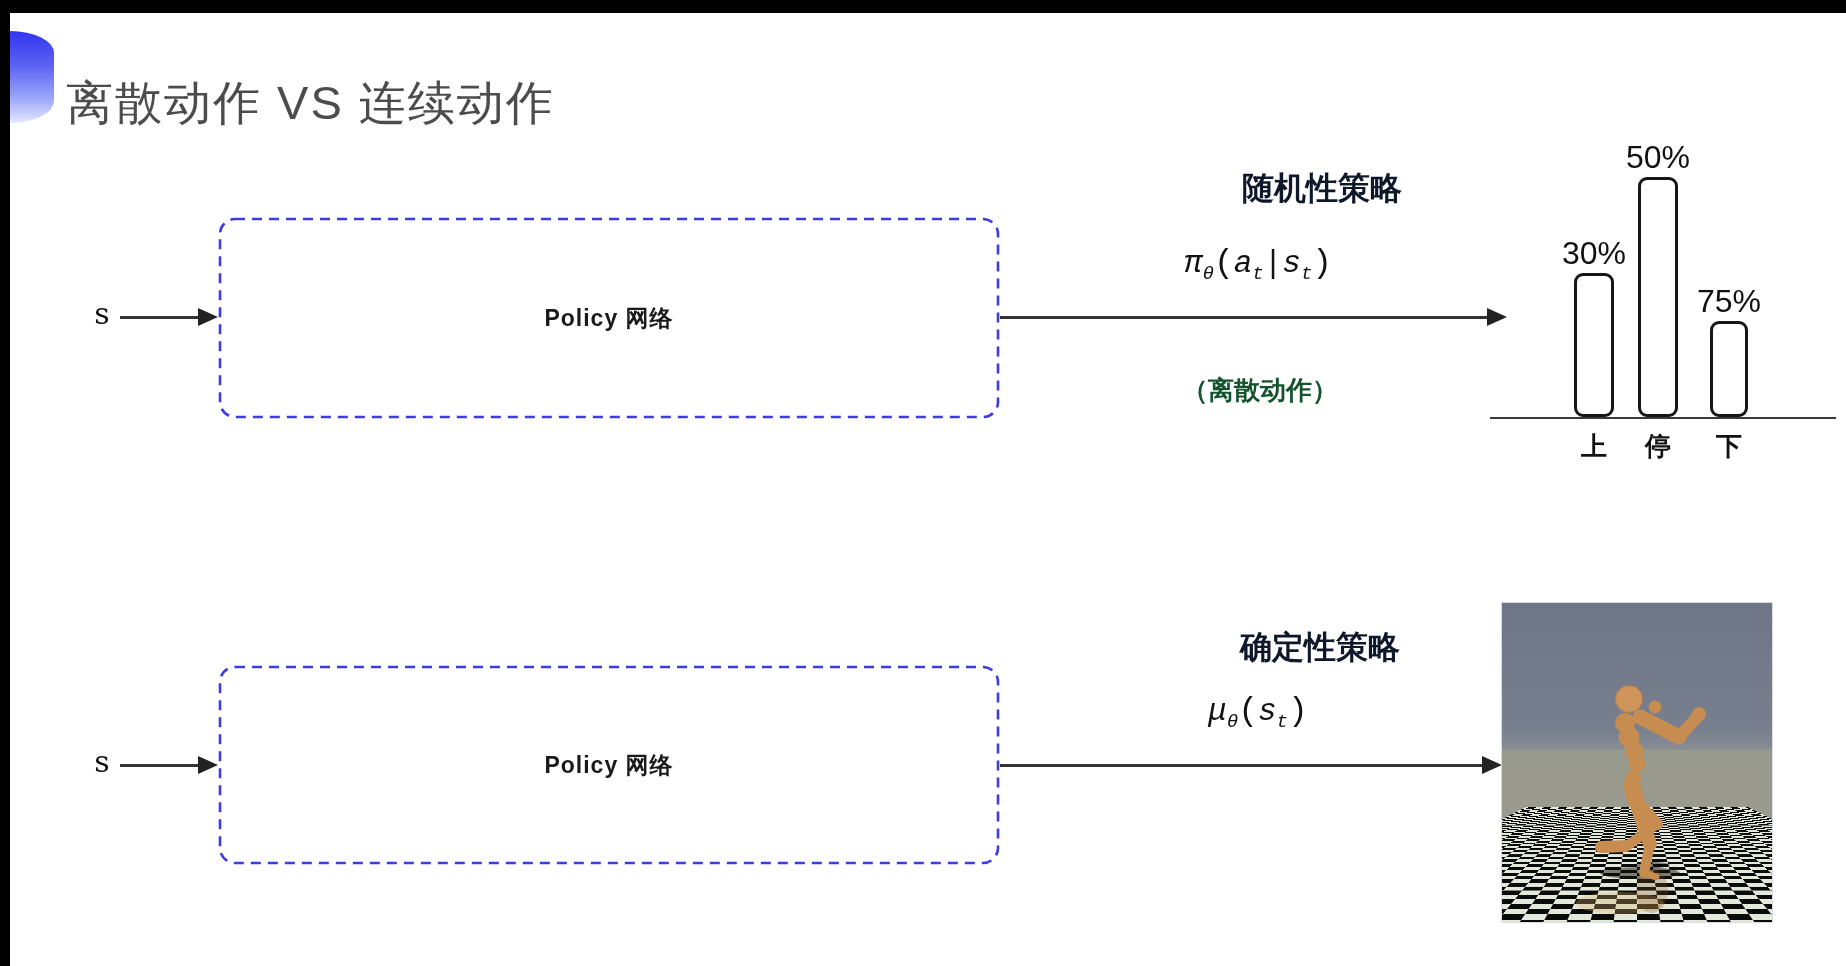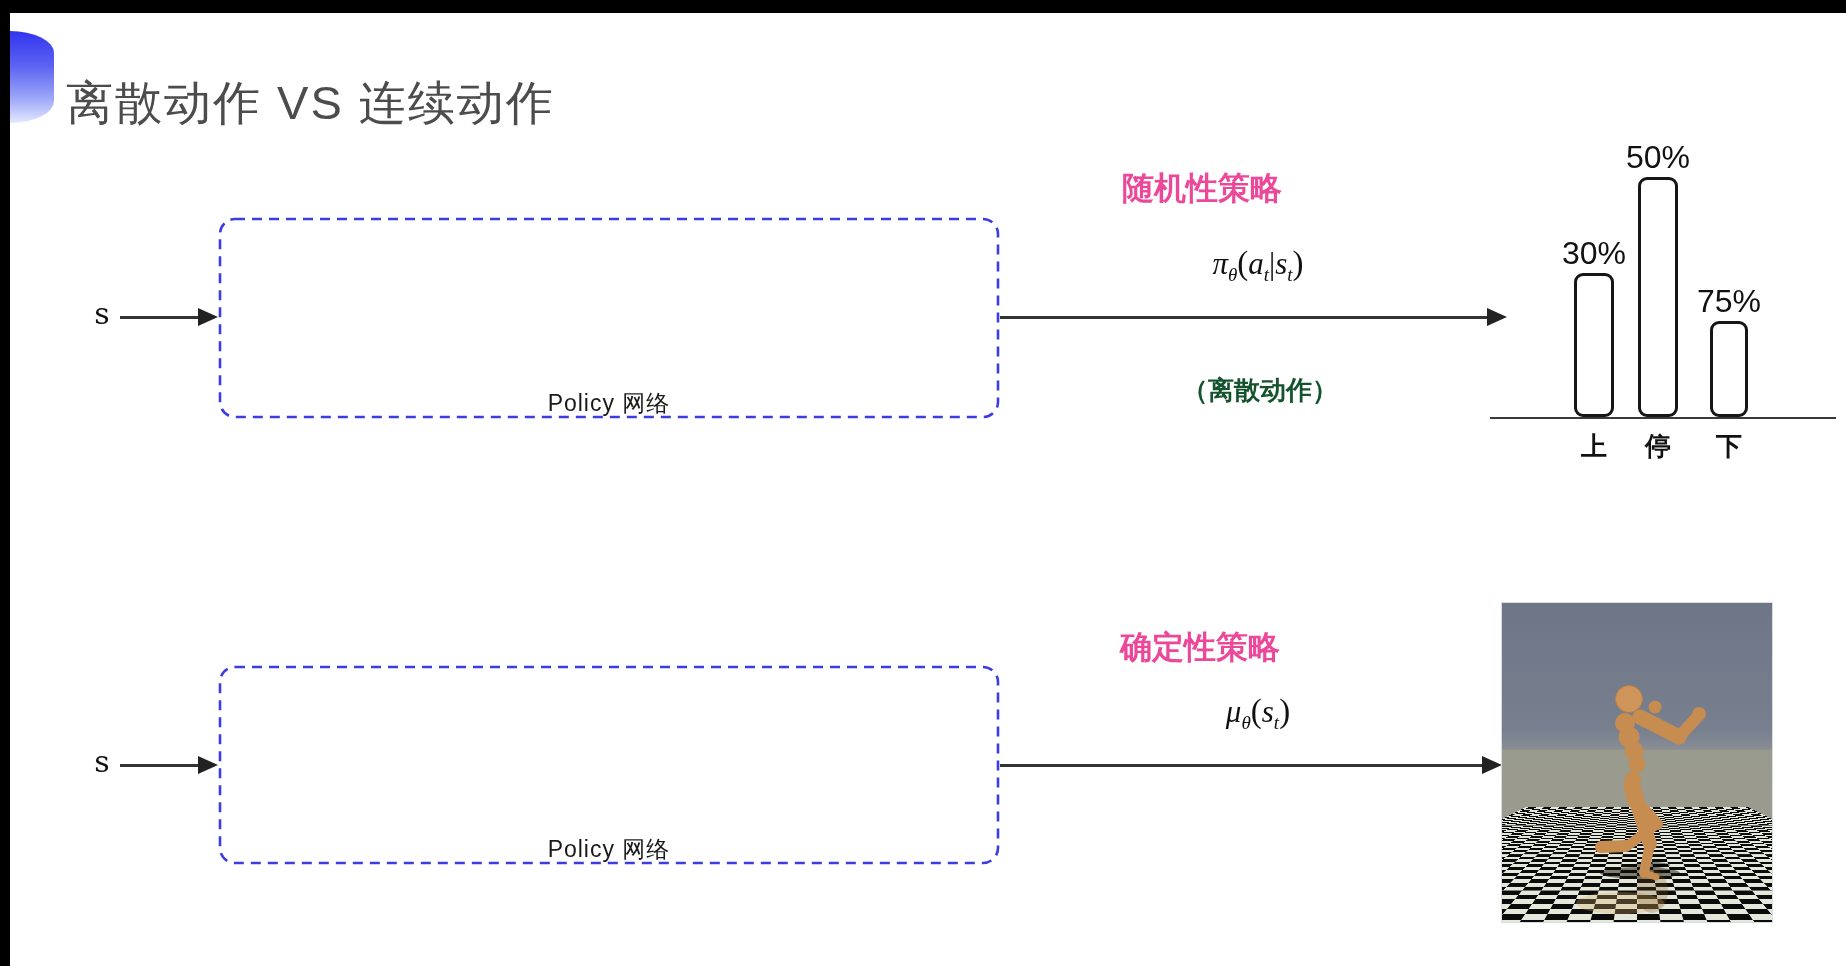--- a/index.html
+++ b/index.html
@@ -12,41 +12,41 @@
 
   
   .deco{position:absolute;left:10px;top:24px;width:44px;height:92px;
         border-radius:0 92px 92px 0 / 0 46px 46px 0;
         background:linear-gradient(180deg,#3134ee 0%,#5c63f2 38%,#9aa4f8 72%,#e4e8fe 100%);}
   .title{position:absolute;left:66px;top:34px;font-size:47px;font-weight:500;
          color:#4c4c4c;letter-spacing:2px;white-space:nowrap;}
 
   
   .policy-box{position:absolute;width:782px;height:202px;display:flex;
-              align-items:flex-end;justify-content:center;}
+              align-items:center;justify-content:center;font-weight:bold;}
   .policy-box svg{position:absolute;left:0;top:0;}
   .box-label{position:relative;font-size:23px;color:#1a1a1a;letter-spacing:1px;}
 
   
   .s-label{position:absolute;width:36px;text-align:center;
            font-family:"DejaVu Serif","Liberation Serif",serif;
            font-size:30px;color:#111;}
 
   
   .arrow{position:absolute;height:18px;}
   .arrow .shaft{position:absolute;left:0;right:14px;top:7.5px;height:3px;background:#333;}
   .arrow .tip{position:absolute;right:0;top:0;width:0;height:0;
               border-top:9px solid transparent;border-bottom:9px solid transparent;
               border-left:20px solid #222;}
 
   
-  .policy-name{position:absolute;width:280px;text-align:left;font-size:32px;
-               font-weight:600;color:#ec4899;}
+  .policy-name{position:absolute;width:280px;text-align:right;font-size:32px;
+               font-weight:600;color:#0f172a;}
   .formula{position:absolute;width:260px;text-align:center;font-size:31px;color:#111;
-           font-family:Liberation Serif, serif;white-space:nowrap;}
+           font-family:Liberation Mono, monospace;white-space:nowrap;}
   .formula .it{font-style:italic;}
   .formula .sub{font-size:19px;font-style:italic;vertical-align:-7px;}
   .formula .par{font-size:33px;}
   .action-red{position:absolute;width:300px;text-align:center;font-size:26px;
               font-weight:600;}
 
   
   .chart{position:absolute;left:1490px;top:100px;width:346px;height:370px;}
   .axis-line{position:absolute;left:0;top:310px;width:346px;height:2px;background:#3a3a3a;}
   .bar{position:absolute;background:#fff;border:3px solid #161616;border-radius:9px;

